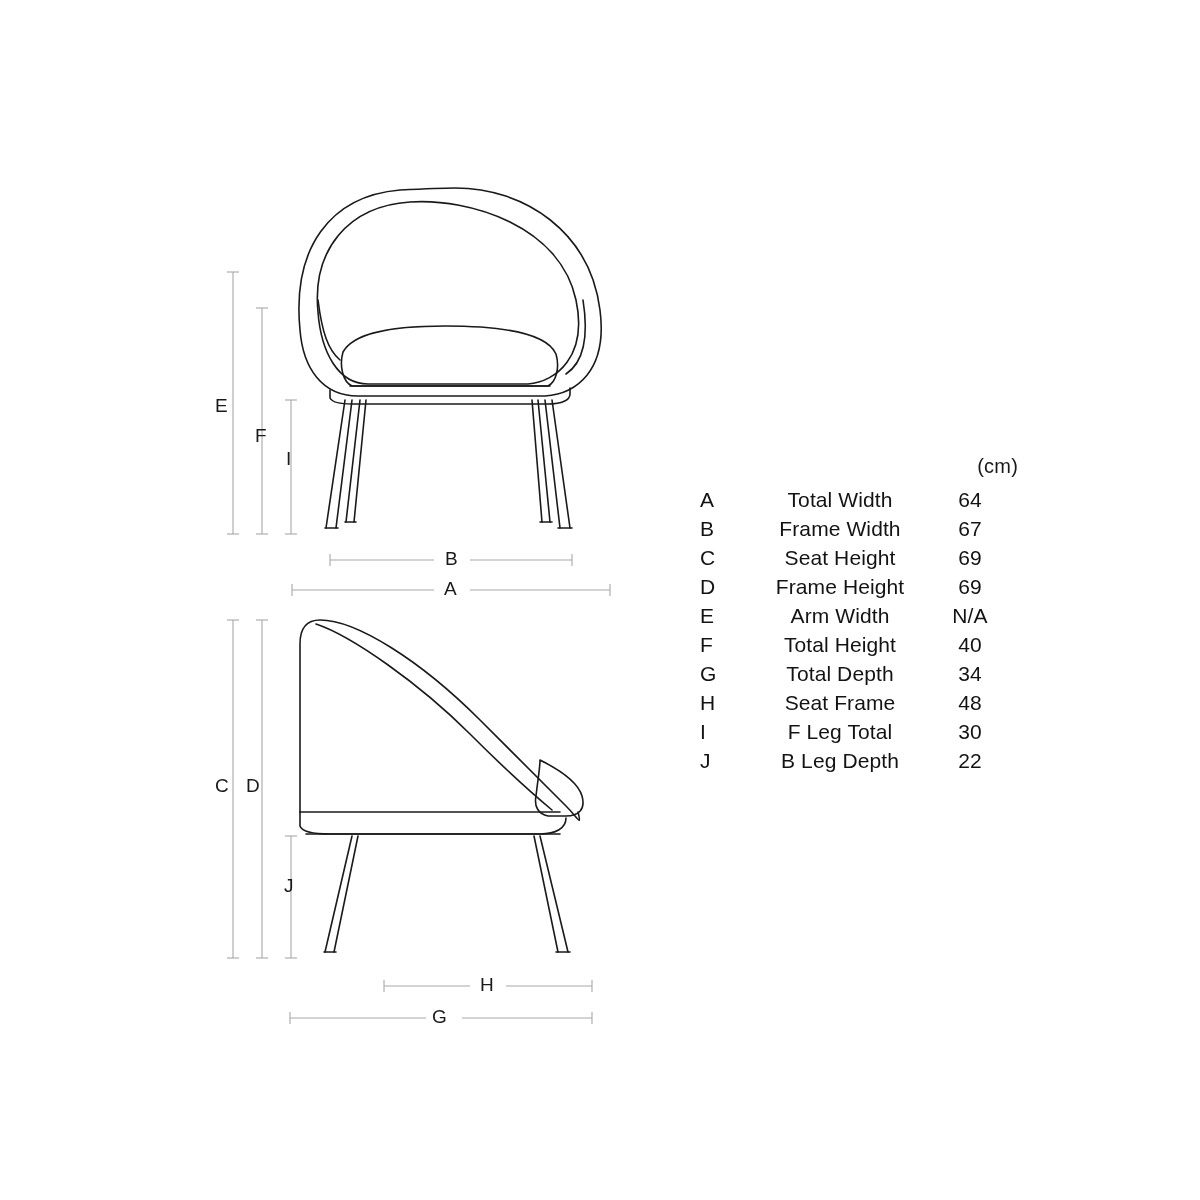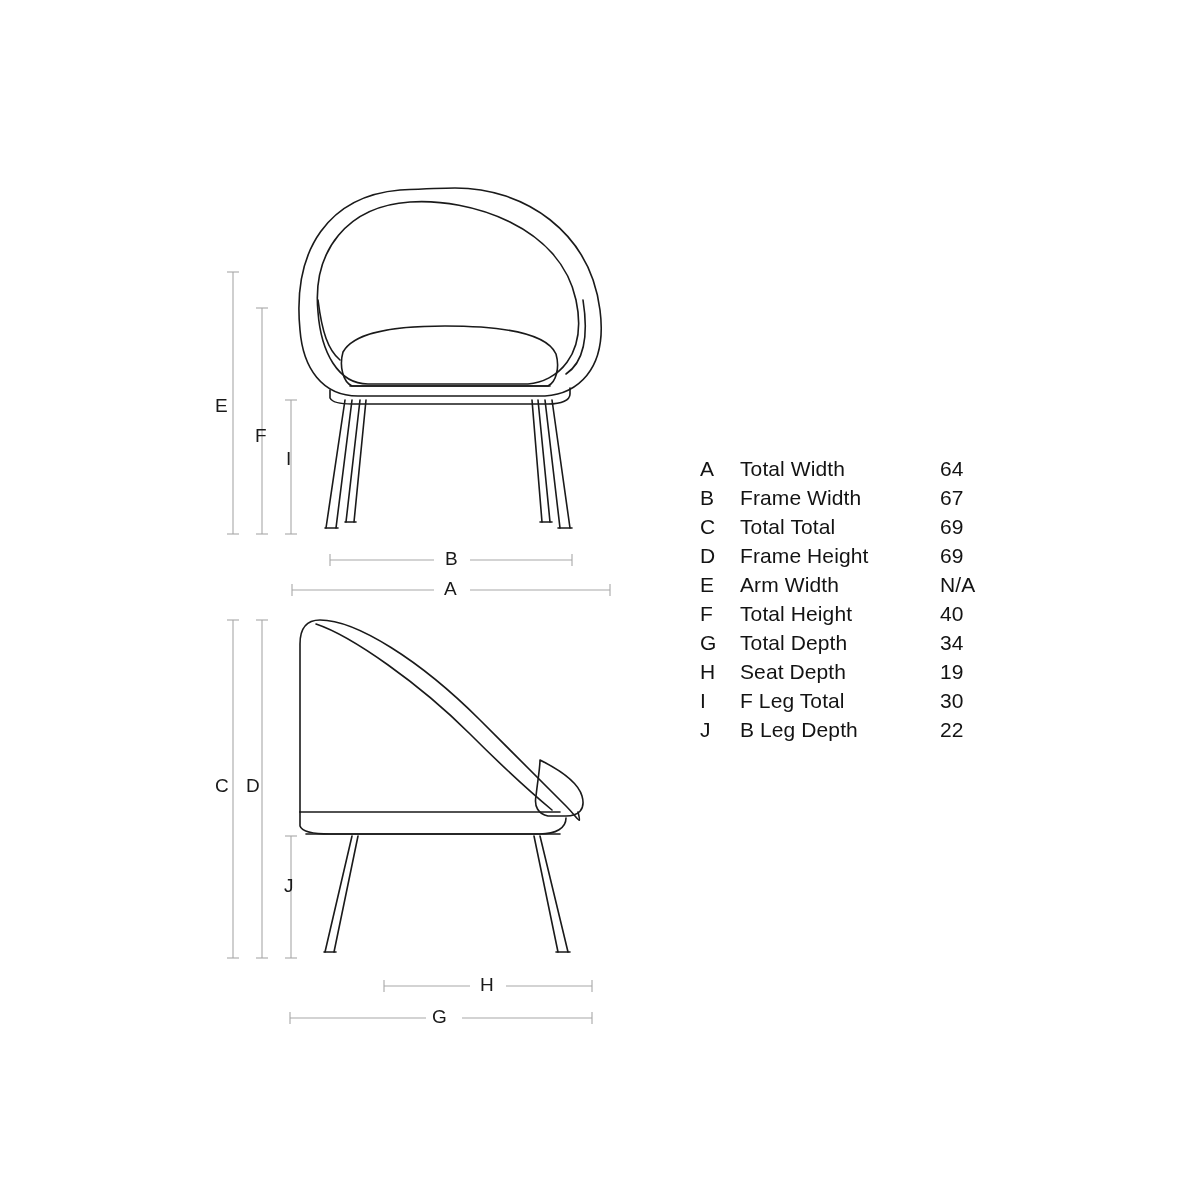--- a/index.html
+++ b/index.html
@@ -51,26 +51,26 @@
     padding: 0;
     vertical-align: baseline;
     letter-spacing: 0.1px;
   }
   td.key {
     width: 40px;
     text-align: left;
   }
   td.label {
     width: 200px;
-    text-align: left;
+    text-align: center;
     margin-left: 17px;
   }
   td.value {
     width: 60px;
-    text-align: left;
+    text-align: center;
     padding-right: 2px;
   }
   .dim-label {
     position: absolute;
     font-size: 19px;
     color: #1a1a1a;
     letter-spacing: 0.3px;
   }
   svg { display: block; }
 </style>
@@ -216,35 +216,36 @@
     <div class="dim-label" style="left:444px; top:578px;">A</div>
 
     <div class="dim-label" style="left:215px; top:775px;">C</div>
     <div class="dim-label" style="left:246px; top:775px;">D</div>
     <div class="dim-label" style="left:284px; top:875px;">J</div>
     <div class="dim-label" style="left:480px; top:974px;">H</div>
     <div class="dim-label" style="left:432px; top:1006px;">G</div>
   </div>
 
   <div class="spec-table">
+    <div class="unit-row">(cm)</div>
     <table class="specs">
       <tbody>
         <tr>
           <td class="key">A</td>
           <td class="label">Total Width</td>
           <td class="value">64</td>
         </tr>
         <tr>
           <td class="key">B</td>
           <td class="label">Frame Width</td>
           <td class="value">67</td>
         </tr>
         <tr>
           <td class="key">C</td>
-          <td class="label">Total Total</td>
+          <td class="label">Seat Height</td>
           <td class="value">69</td>
         </tr>
         <tr>
           <td class="key">D</td>
           <td class="label">Frame Height</td>
           <td class="value">69</td>
         </tr>
         <tr>
           <td class="key">E</td>
           <td class="label">Arm Width</td>
@@ -255,22 +256,22 @@
           <td class="label">Total Height</td>
           <td class="value">40</td>
         </tr>
         <tr>
           <td class="key">G</td>
           <td class="label">Total Depth</td>
           <td class="value">34</td>
         </tr>
         <tr>
           <td class="key">H</td>
-          <td class="label">Seat Depth</td>
-          <td class="value">19</td>
+          <td class="label">Seat Frame</td>
+          <td class="value">48</td>
         </tr>
         <tr>
           <td class="key">I</td>
           <td class="label">F Leg Total</td>
           <td class="value">30</td>
         </tr>
         <tr>
           <td class="key">J</td>
           <td class="label">B Leg Depth</td>
           <td class="value">22</td>

